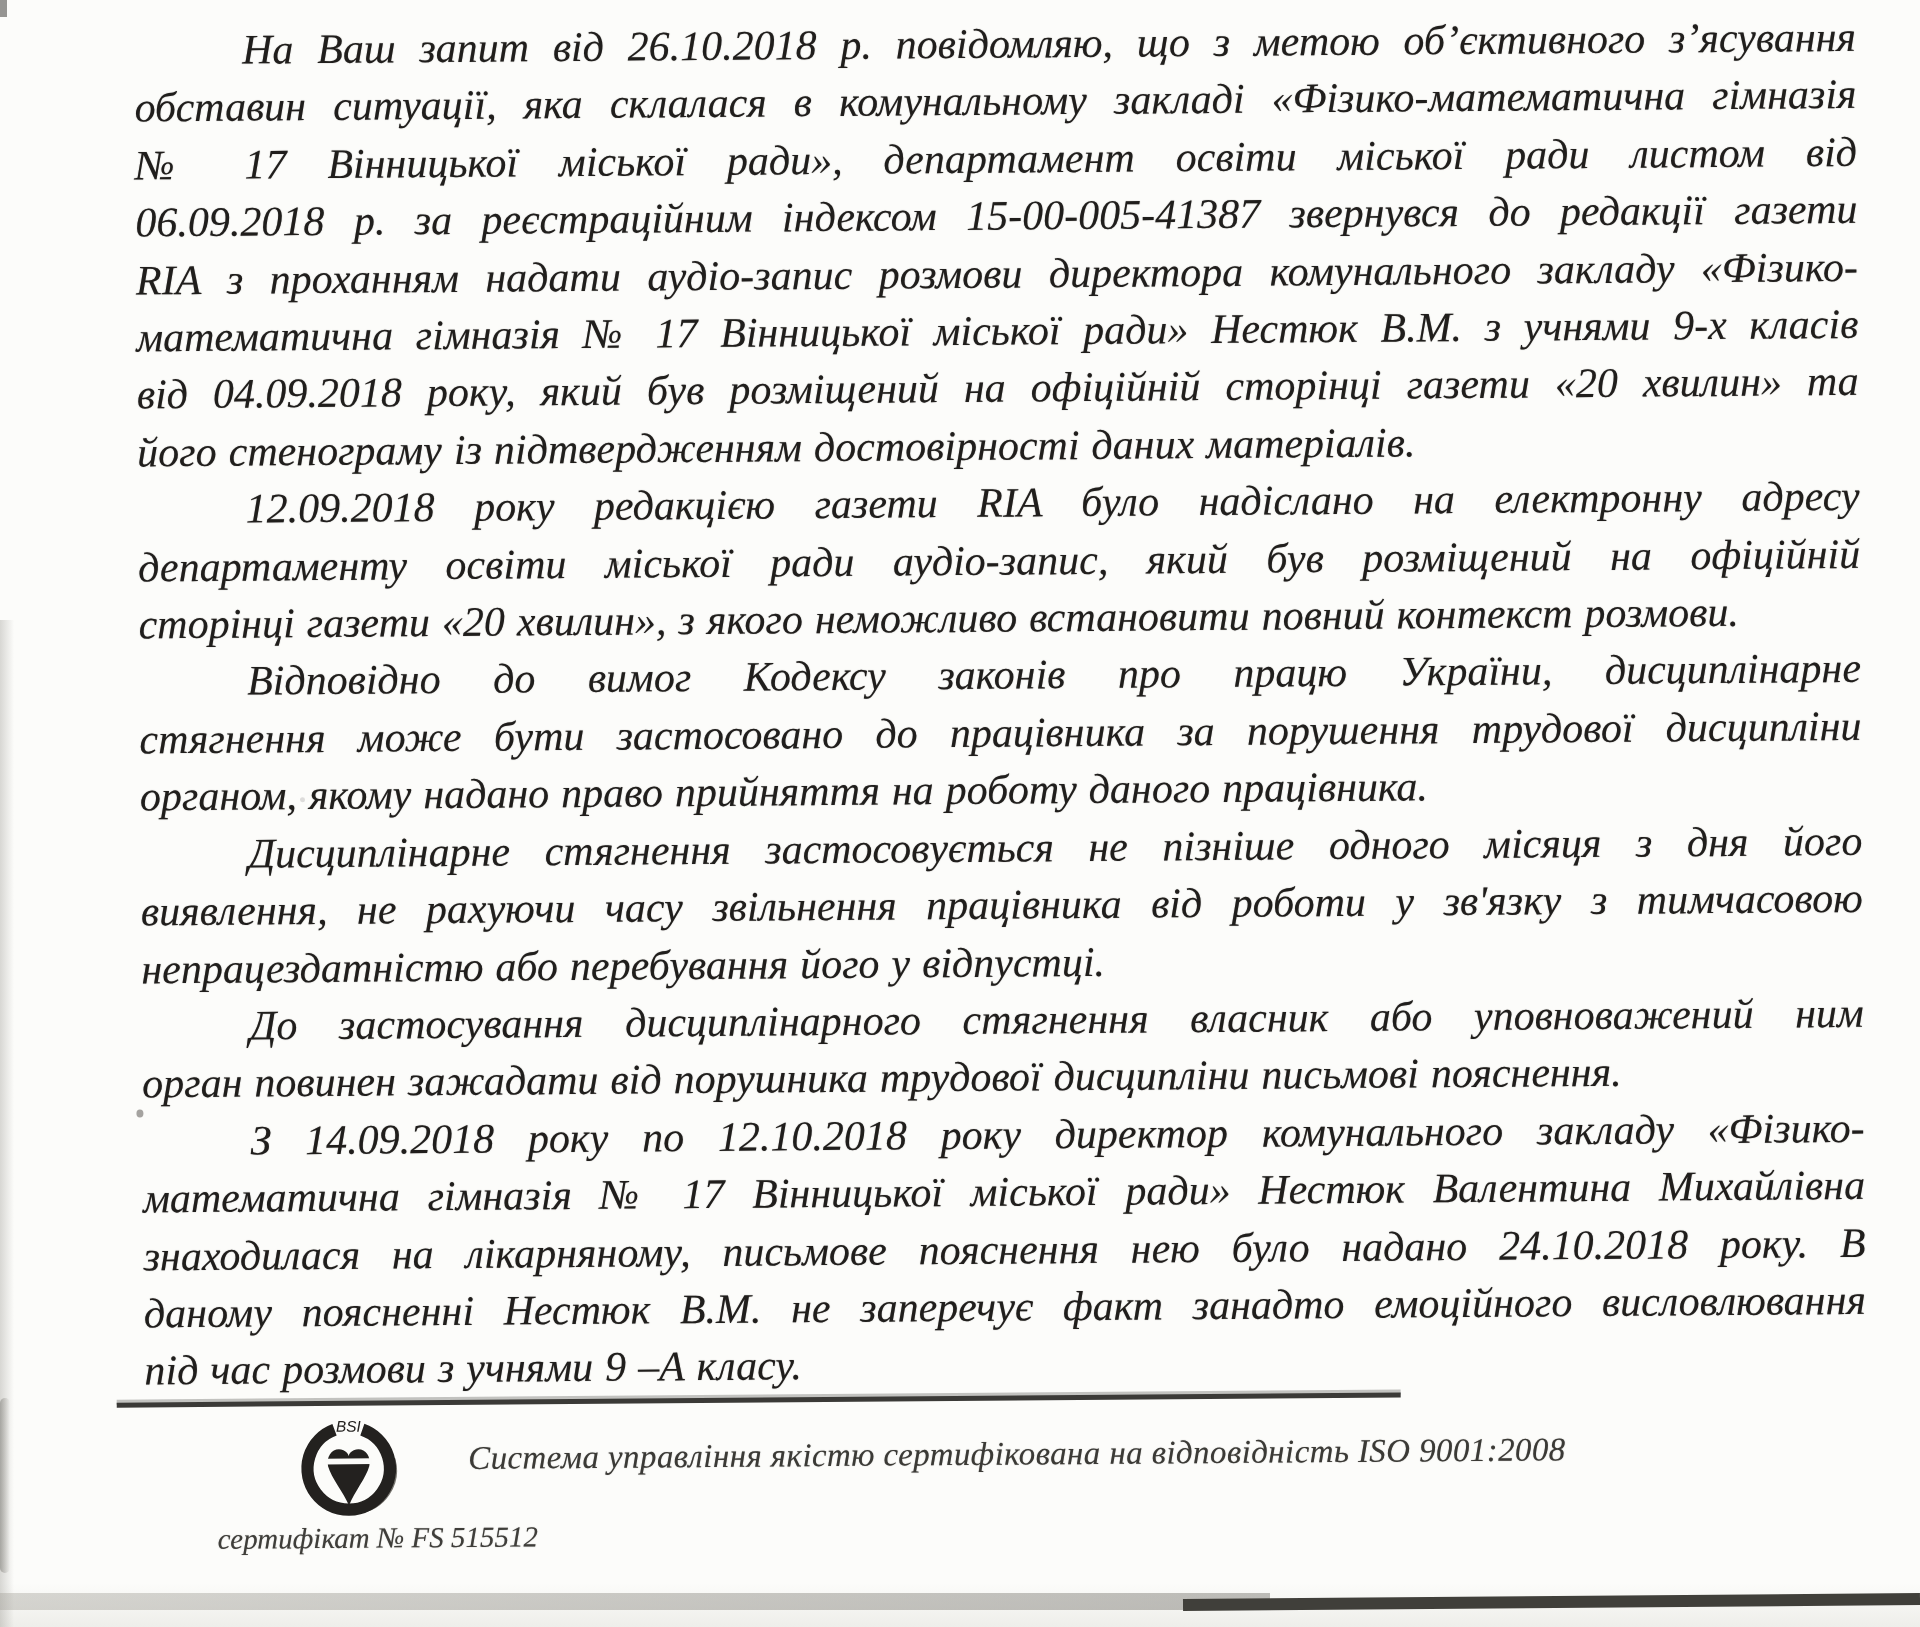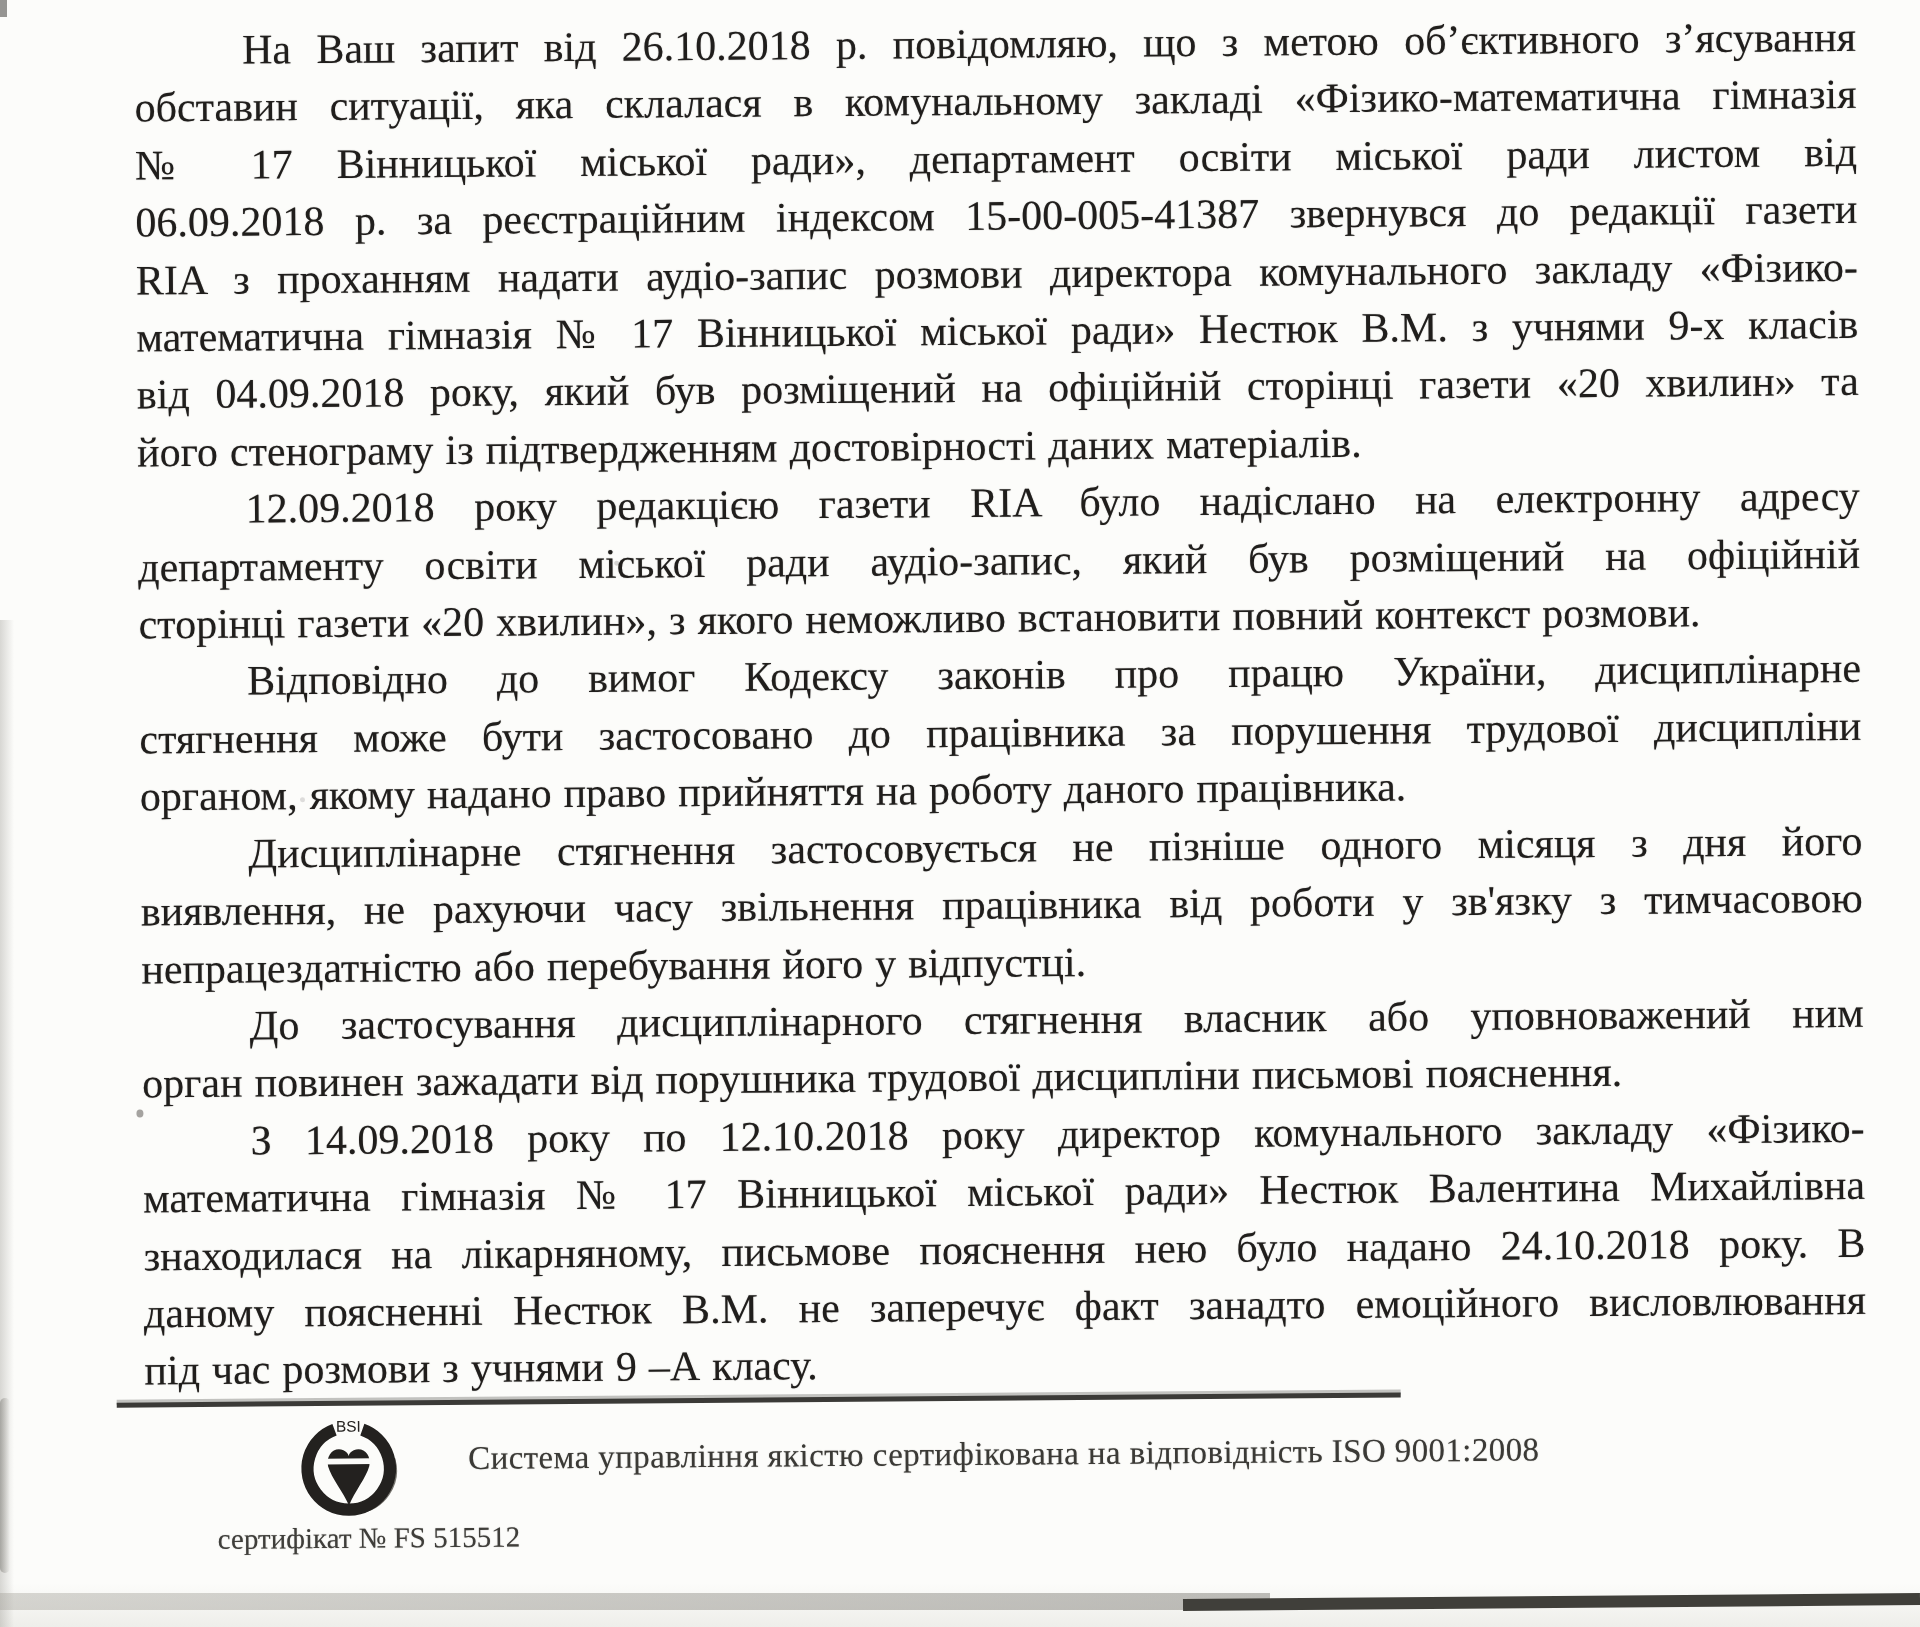--- a/index.html
+++ b/index.html
@@ -1,21 +1,21 @@
 <!DOCTYPE html>
 <html lang="uk"><head>
 <meta charset="utf-8">
 <style>
   html,body{margin:0;padding:0;}
   body{
     width:1920px;height:1627px;position:relative;overflow:hidden;
     background:linear-gradient(#fcfcfa 0%, #fcfcfa 97.3%, #eeeeea 100%);
     font-family:"Liberation Serif", serif;
   }
-  .page{position:absolute;inset:0;}
+  .page{position:absolute;inset:0;font-style:italic;}
   
   .rot{position:absolute;inset:0;transform:rotate(-0.45deg);transform-origin:960px 800px;}
   .body-text{
     position:absolute;left:140px;top:16px;width:1722px;
     color:#201e1c;font-size:42px;line-height:57.4px;
     text-shadow:0 0 1px rgba(45,42,40,.55);
     word-spacing:1.5px;
   }
   .para{margin:0;}
   .line{text-align:left;}

